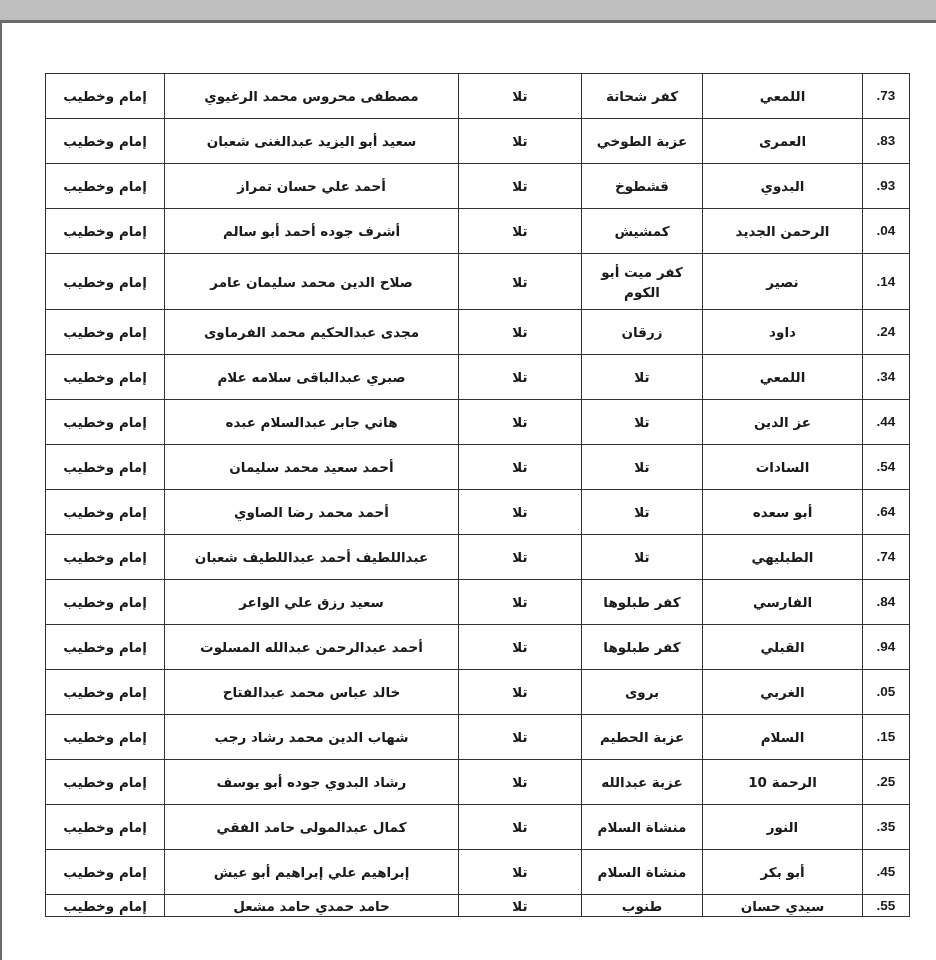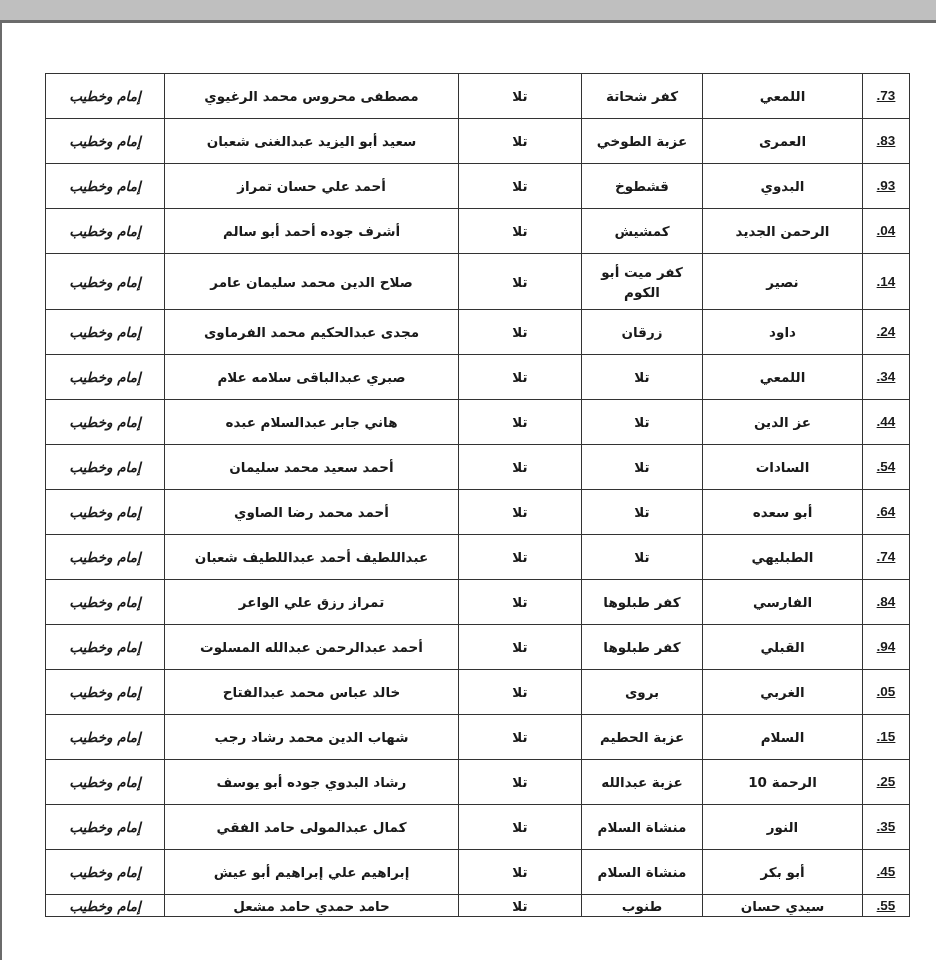--- a/index.html
+++ b/index.html
@@ -15,26 +15,26 @@
     position:absolute; left:0; top:20px; width:2px; height:940px; background:#6b6b6b;
   }
   table.roster {
     position:absolute; left:45px; top:73px;
     border-collapse:collapse; direction:rtl;
   }
   table.roster td {
     border:1.5px solid #333; text-align:center; vertical-align:middle;
     font-size:13.5px; font-weight:bold; color:#1a1a1a; padding:0 4px; line-height:20px;
   }
-  td.c-num { width:38px; text-align:left; padding-left:8px; direction:ltr; font-family:"Liberation Sans", sans-serif; font-size:14px;text-decoration:underline; }
+  td.c-num { width:38px; text-align:left; padding-left:8px; direction:ltr; font-family:"Liberation Sans", sans-serif; font-size:14px; }
   td.c-mosque { width:151px; }
   td.c-village { width:112px; }
   td.c-center { width:114px; }
   td.c-name { width:285px; }
-  td.c-role { width:110px;font-style:italic; }
+  td.c-role { width:110px; }
   tr { height:45px; }
   tr.tall { height:56px; }
   tr.short { height:22px; }
 </style>
 </head>
 <body>
 
 <div class="topbar"></div>
 <div class="page-edge"></div>
 
@@ -126,21 +126,21 @@
         <td class="c-village">تلا</td>
         <td class="c-center">تلا</td>
         <td class="c-name">عبداللطيف أحمد عبداللطيف شعبان</td>
         <td class="c-role">إمام وخطيب</td>
       </tr>
     <tr>
         <td class="c-num">.84</td>
         <td class="c-mosque">الفارسي</td>
         <td class="c-village">كفر طبلوها</td>
         <td class="c-center">تلا</td>
-        <td class="c-name">تمراز رزق علي الواعر</td>
+        <td class="c-name">سعيد رزق علي الواعر</td>
         <td class="c-role">إمام وخطيب</td>
       </tr>
     <tr>
         <td class="c-num">.94</td>
         <td class="c-mosque">القبلي</td>
         <td class="c-village">كفر طبلوها</td>
         <td class="c-center">تلا</td>
         <td class="c-name">أحمد عبدالرحمن عبدالله المسلوت</td>
         <td class="c-role">إمام وخطيب</td>
       </tr>

